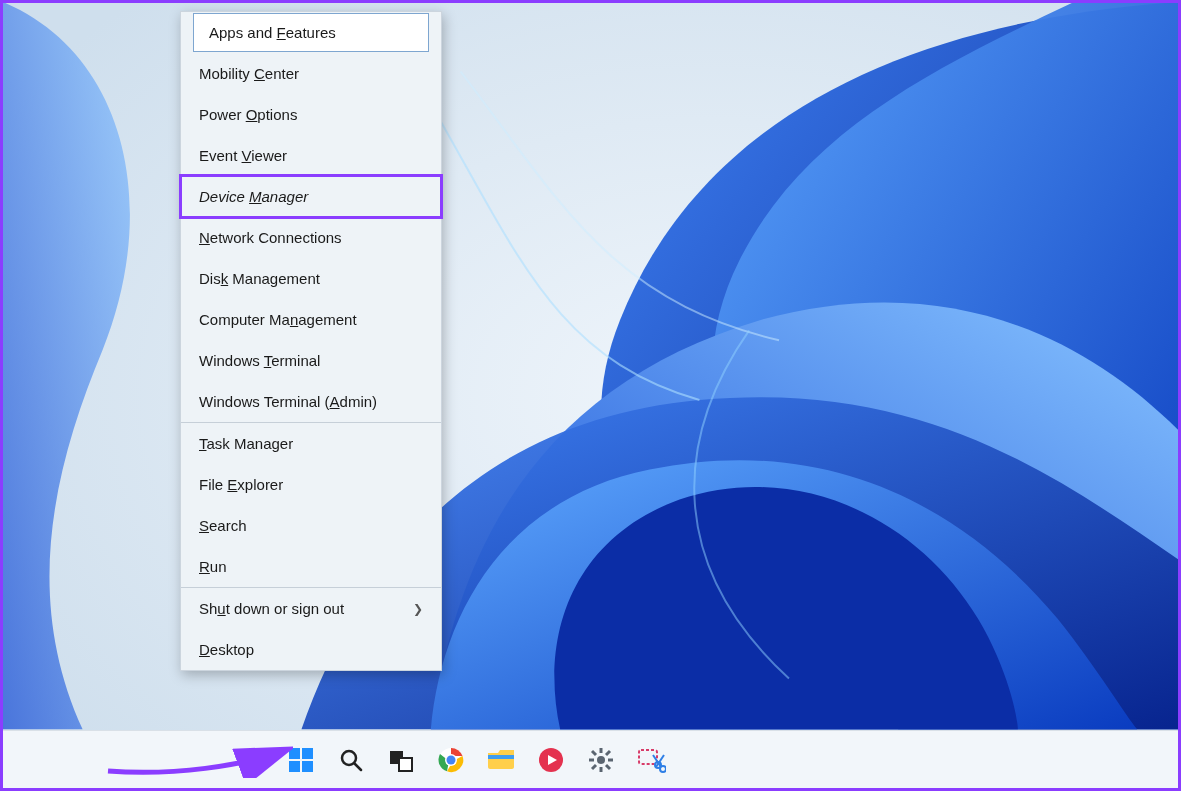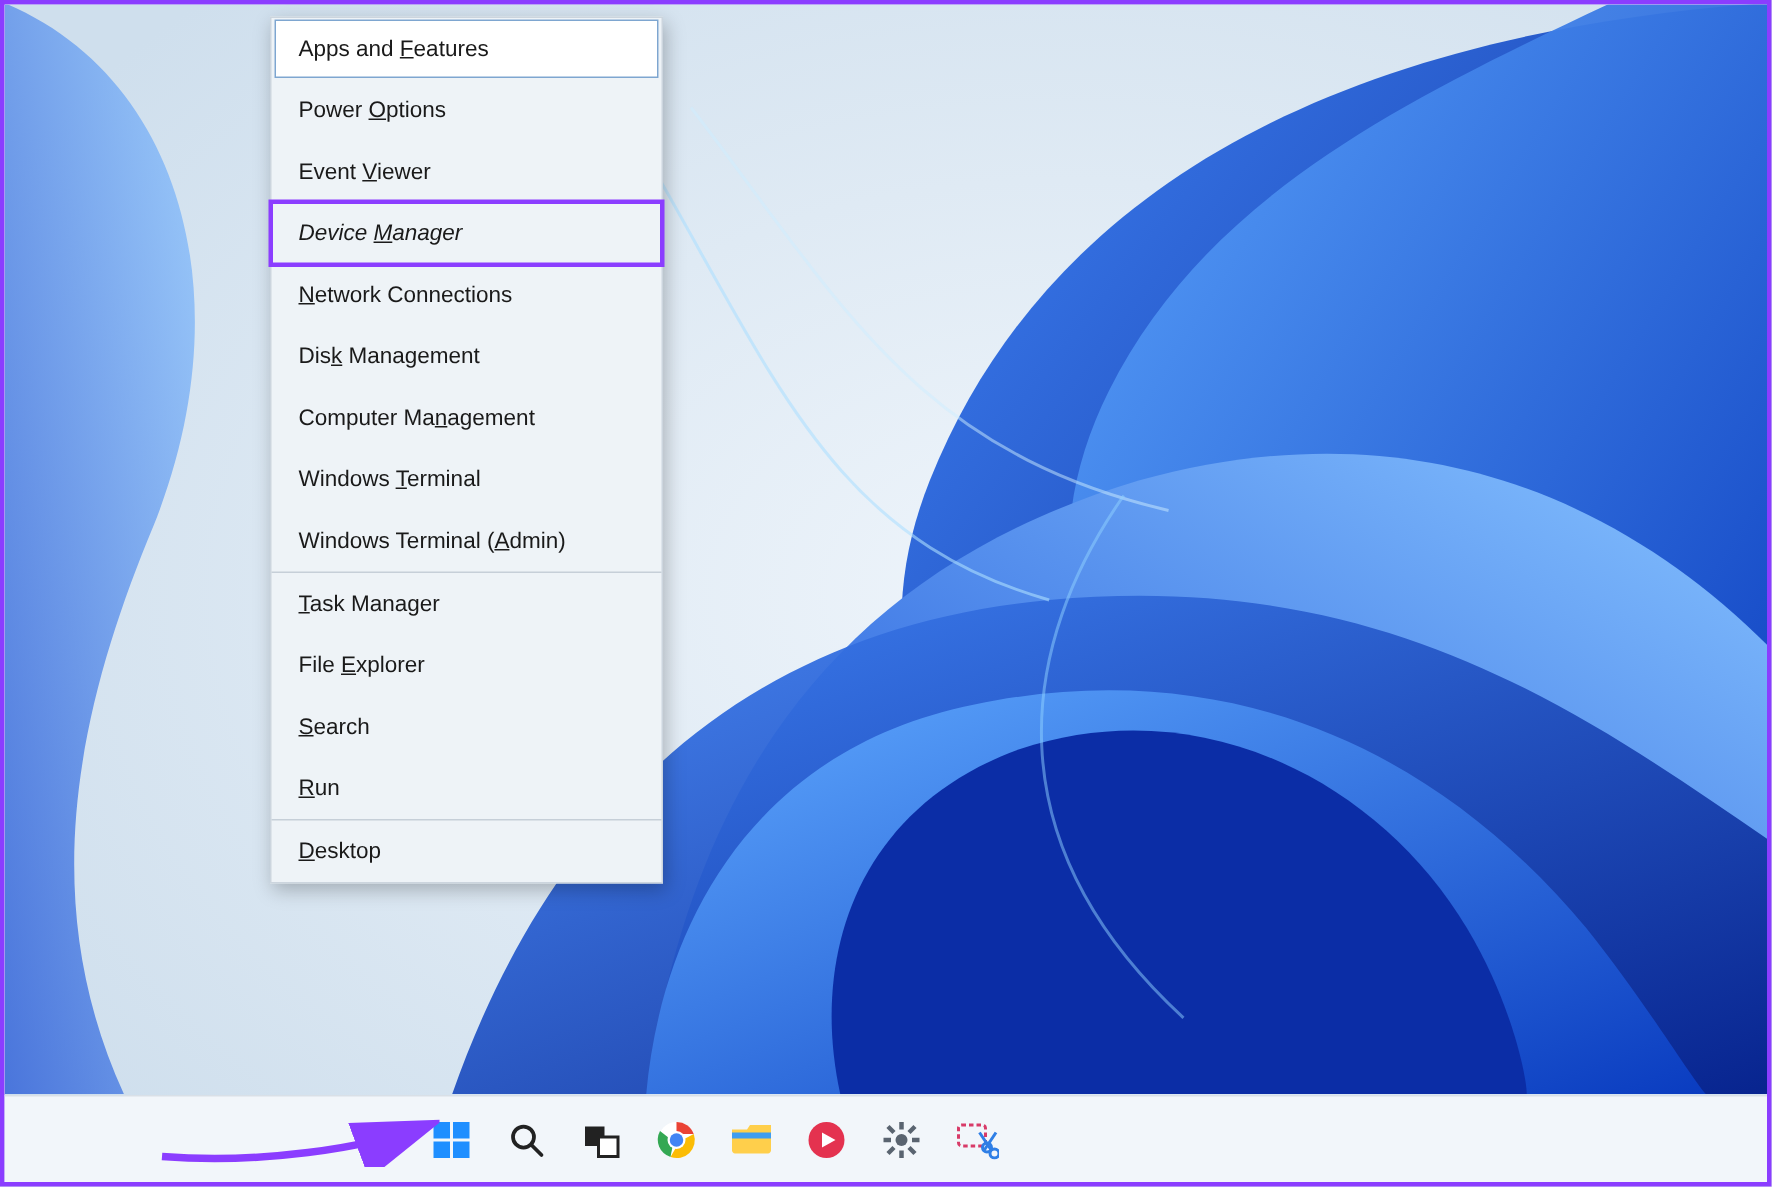--- a/index.html
+++ b/index.html
@@ -39,21 +39,21 @@
     height: 41px;
     padding: 0 18px;
     font-size: 15px;
     color: #1a1a1a;
     cursor: default;
     position: relative;
   }
   .menu-item.hovered {
     background: #ffffff;
     border: 1px solid #7ea6d0;
-    margin: 1px 2px;
+    margin: 1px 12px;
     height: 39px;
     padding: 0 15px;
   }
   .menu-item.highlighted {
     outline: 3px solid #8b3dff;
     outline-offset: -1px;
     font-style: italic;
   }
   .menu-item .label {
     white-space: nowrap;
@@ -142,20 +142,23 @@
     <path d="M460 70 C 560 200 610 300 780 340" stroke="#cdeeff" stroke-width="2" fill="none" opacity="0.5"></path>
     <path d="M750 330 C 680 430 660 560 790 680" stroke="#8fd2ff" stroke-width="2" fill="none" opacity="0.5"></path>
   </svg>
 </div>
 
 <div class="context-menu" id="context-menu">
     <div class="menu-item hovered">
       <span class="label">Apps and <span class="ul">F</span>eatures</span>
     </div>
     <div class="menu-item">
+      <span class="label">Mobility <span class="ul">C</span>enter</span>
+    </div>
+    <div class="menu-item">
       <span class="label">Power <span class="ul">O</span>ptions</span>
     </div>
     <div class="menu-item">
       <span class="label">Event <span class="ul">V</span>iewer</span>
     </div>
     <div class="menu-item highlighted">
       <span class="label">Device <span class="ul">M</span>anager</span>
     </div>
     <div class="menu-item">
       <span class="label"><span class="ul">N</span>etwork Connections</span>
@@ -179,20 +182,24 @@
     <div class="menu-item">
       <span class="label">File <span class="ul">E</span>xplorer</span>
     </div>
     <div class="menu-item">
       <span class="label"><span class="ul">S</span>earch</span>
     </div>
     <div class="menu-item">
       <span class="label"><span class="ul">R</span>un</span>
     </div>
     <div class="menu-sep"></div>
+    <div class="menu-item">
+      <span class="label">Sh<span class="ul">u</span>t down or sign out</span>
+      <span class="chevron">❯</span>
+    </div>
     <div class="menu-item">
       <span class="label"><span class="ul">D</span>esktop</span>
     </div>
   </div>
 
 <div class="taskbar">
   <div class="taskbar-items" id="taskbar-items">
       <div class="taskbar-icon" title="Start">
         <svg width="28" height="28" viewBox="0 0 28 28">
           <rect x="2" y="2" width="11" height="11" fill="#1f8fff"></rect>

